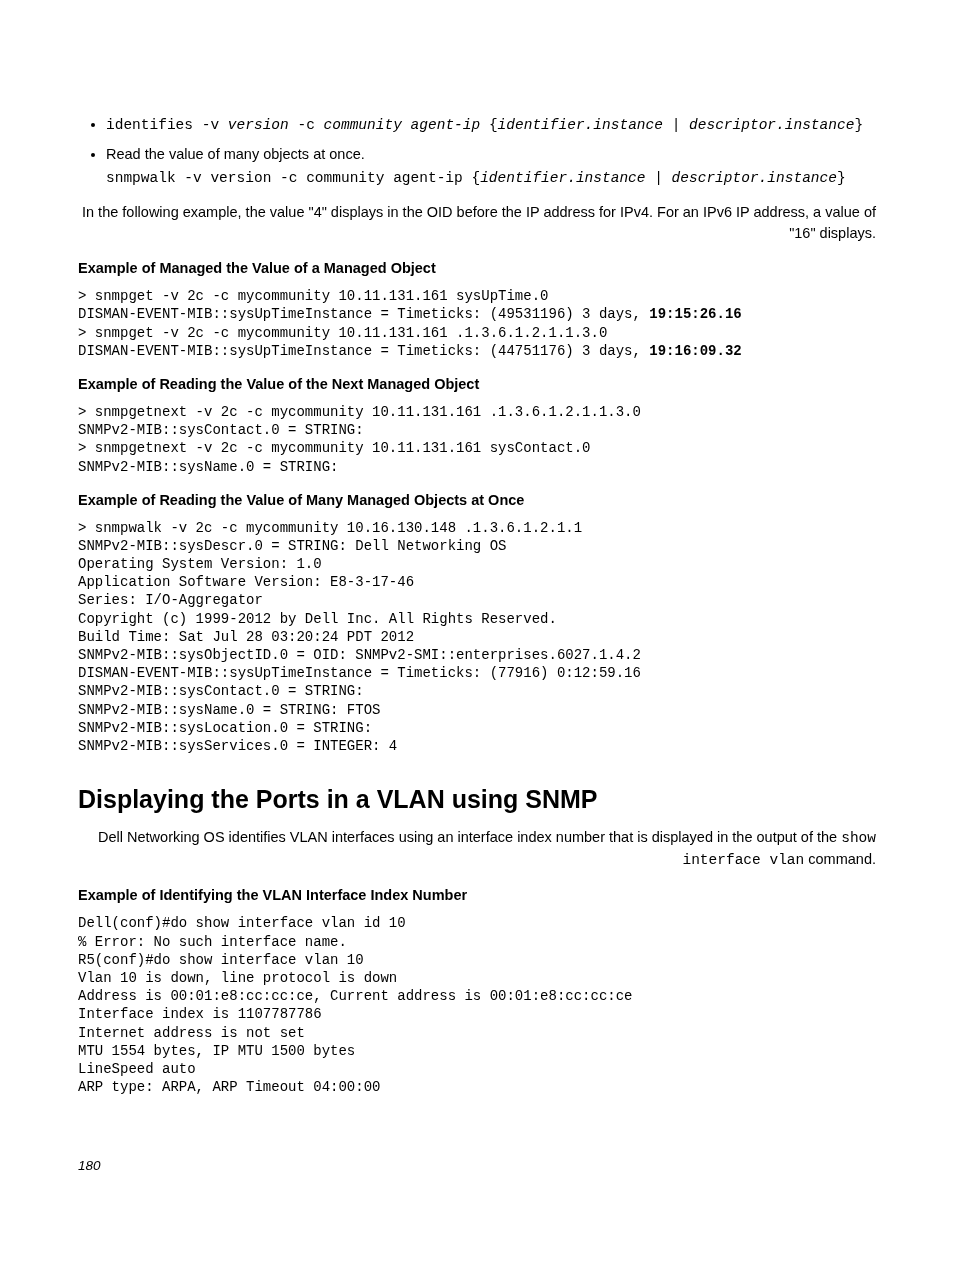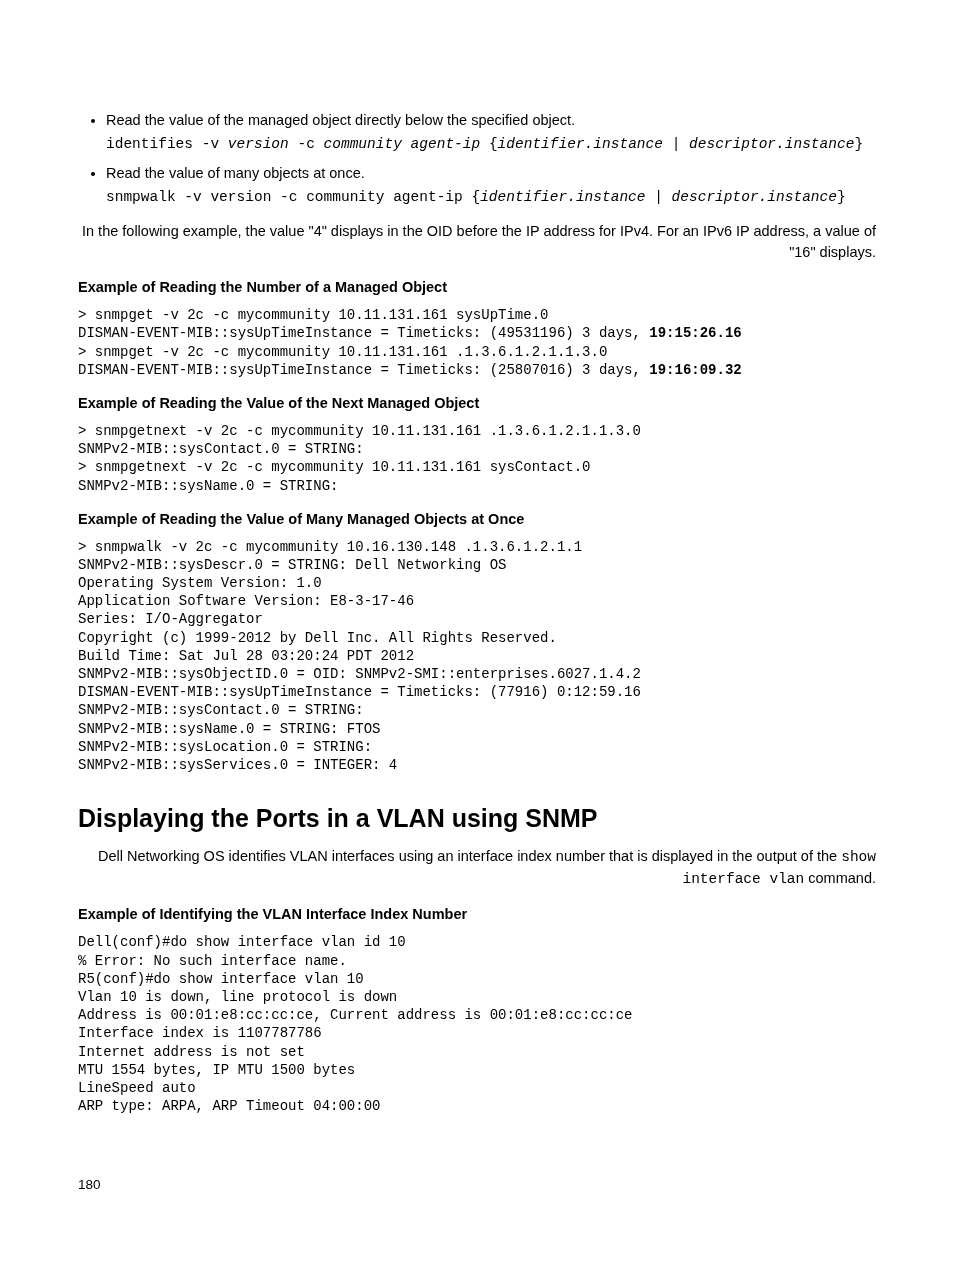--- a/index.html
+++ b/index.html
@@ -50,44 +50,44 @@
     margin: 26px 0 10px 0;
   }
   .mono-inline {
     font-family: "Courier New", monospace;
   }
   .footer {
     display: flex;
     justify-content: space-between;
     font-size: 13.5px;
     margin-top: 60px;
+    font-style: italic;
   }
 </style>
 </head>
 <body>
 
 <ul class="bullet">
   <li>
-    <span>Read the value of the managed object directly below the specified object.</span>
     <div class="cmd-syntax"><span>identifies -v </span><span class="ital">version</span><span> -c </span><span class="ital">community agent-ip</span><span> {</span><span class="ital">identifier.instance</span><span> | </span><span class="ital">descriptor.instance</span><span>}</span></div>
   </li>
   <li>
     <span>Read the value of many objects at once.</span>
     <div class="cmd-syntax"><span>snmpwalk -v version -c community agent-ip {</span><span class="ital">identifier.instance</span><span> | </span><span class="ital">descriptor.instance</span><span>}</span></div>
   </li>
 </ul>
 
 <p class="body">In the following example, the value "4" displays in the OID before the IP address for IPv4. For an IPv6 IP address, a value of "16" displays.</p>
 
-<div class="example-title">Example of Reading the Number of a Managed Object</div>
+<div class="example-title">Example of Managed the Value of a Managed Object</div>
 
 <pre class="code"><span>&gt; snmpget -v 2c -c mycommunity 10.11.131.161 sysUpTime.0</span>
 <span>DISMAN-EVENT-MIB::sysUpTimeInstance = Timeticks: (49531196) 3 days, </span><span class="bold">19:15:26.16</span>
 <span>&gt; snmpget -v 2c -c mycommunity 10.11.131.161 .1.3.6.1.2.1.1.3.0</span>
-<span>DISMAN-EVENT-MIB::sysUpTimeInstance = Timeticks: (25807016) 3 days, </span><span class="bold">19:16:09.32</span></pre>
+<span>DISMAN-EVENT-MIB::sysUpTimeInstance = Timeticks: (44751176) 3 days, </span><span class="bold">19:16:09.32</span></pre>
 
 <div class="example-title">Example of Reading the Value of the Next Managed Object</div>
 
 <pre class="code">&gt; snmpgetnext -v 2c -c mycommunity 10.11.131.161 .1.3.6.1.2.1.1.3.0
 SNMPv2-MIB::sysContact.0 = STRING:
 &gt; snmpgetnext -v 2c -c mycommunity 10.11.131.161 sysContact.0
 SNMPv2-MIB::sysName.0 = STRING:</pre>
 
 <div class="example-title">Example of Reading the Value of Many Managed Objects at Once</div>
 

